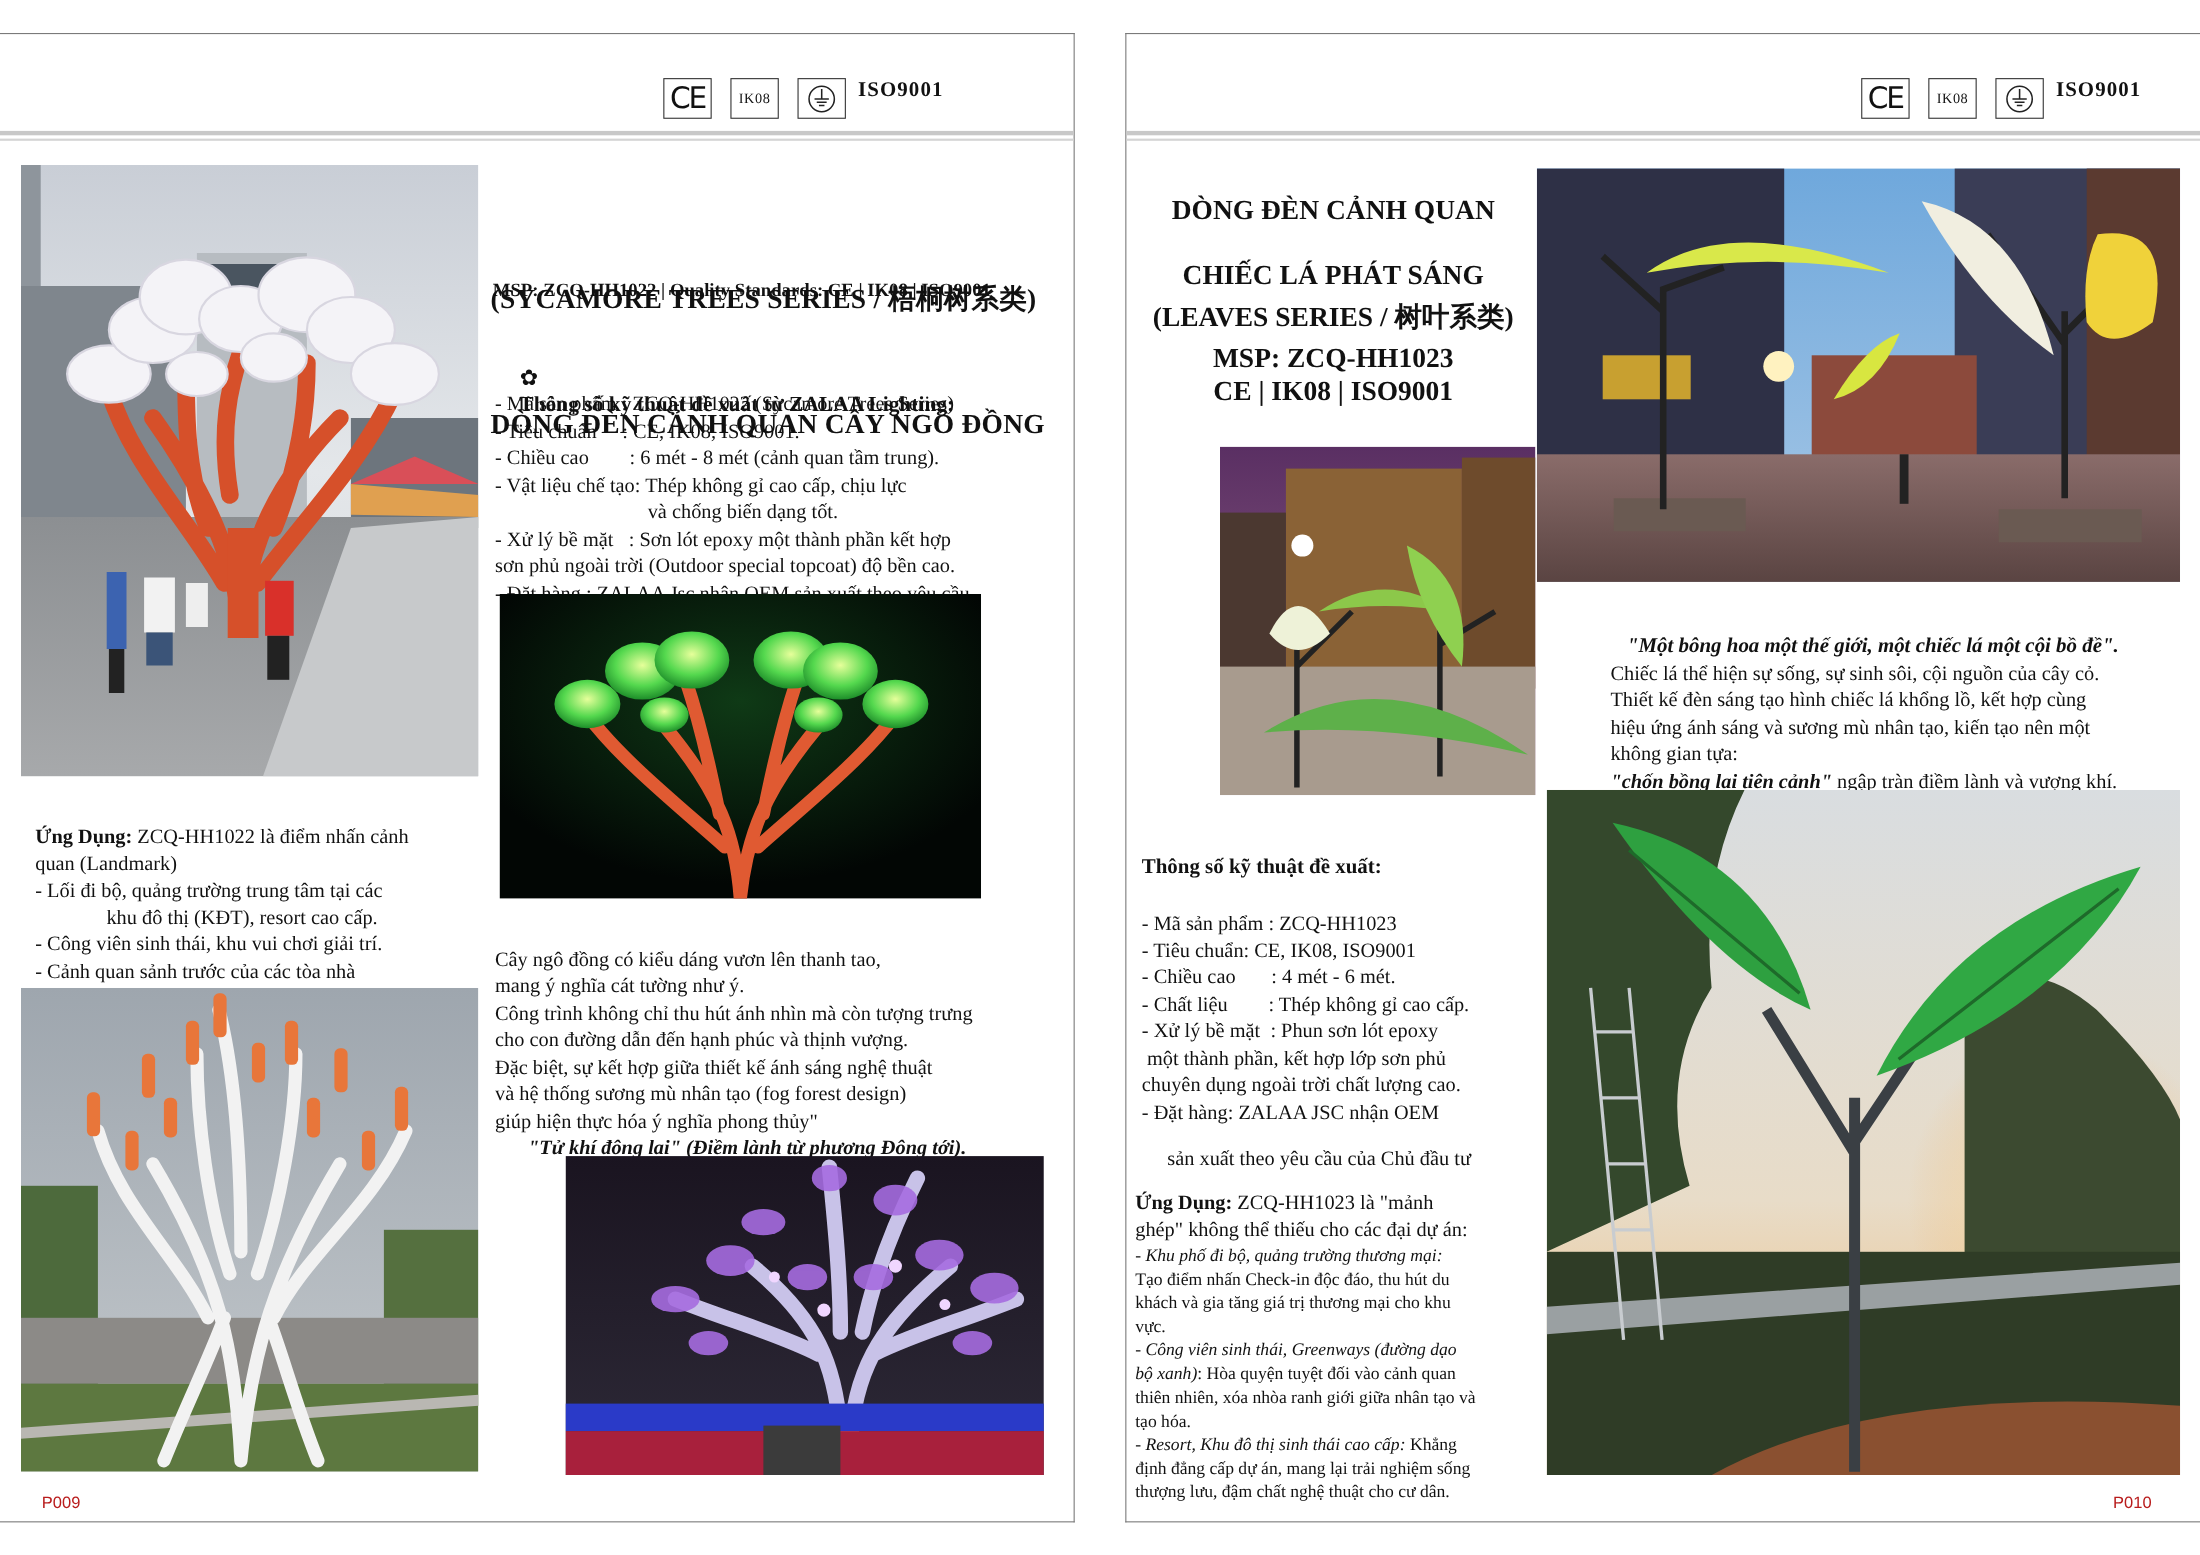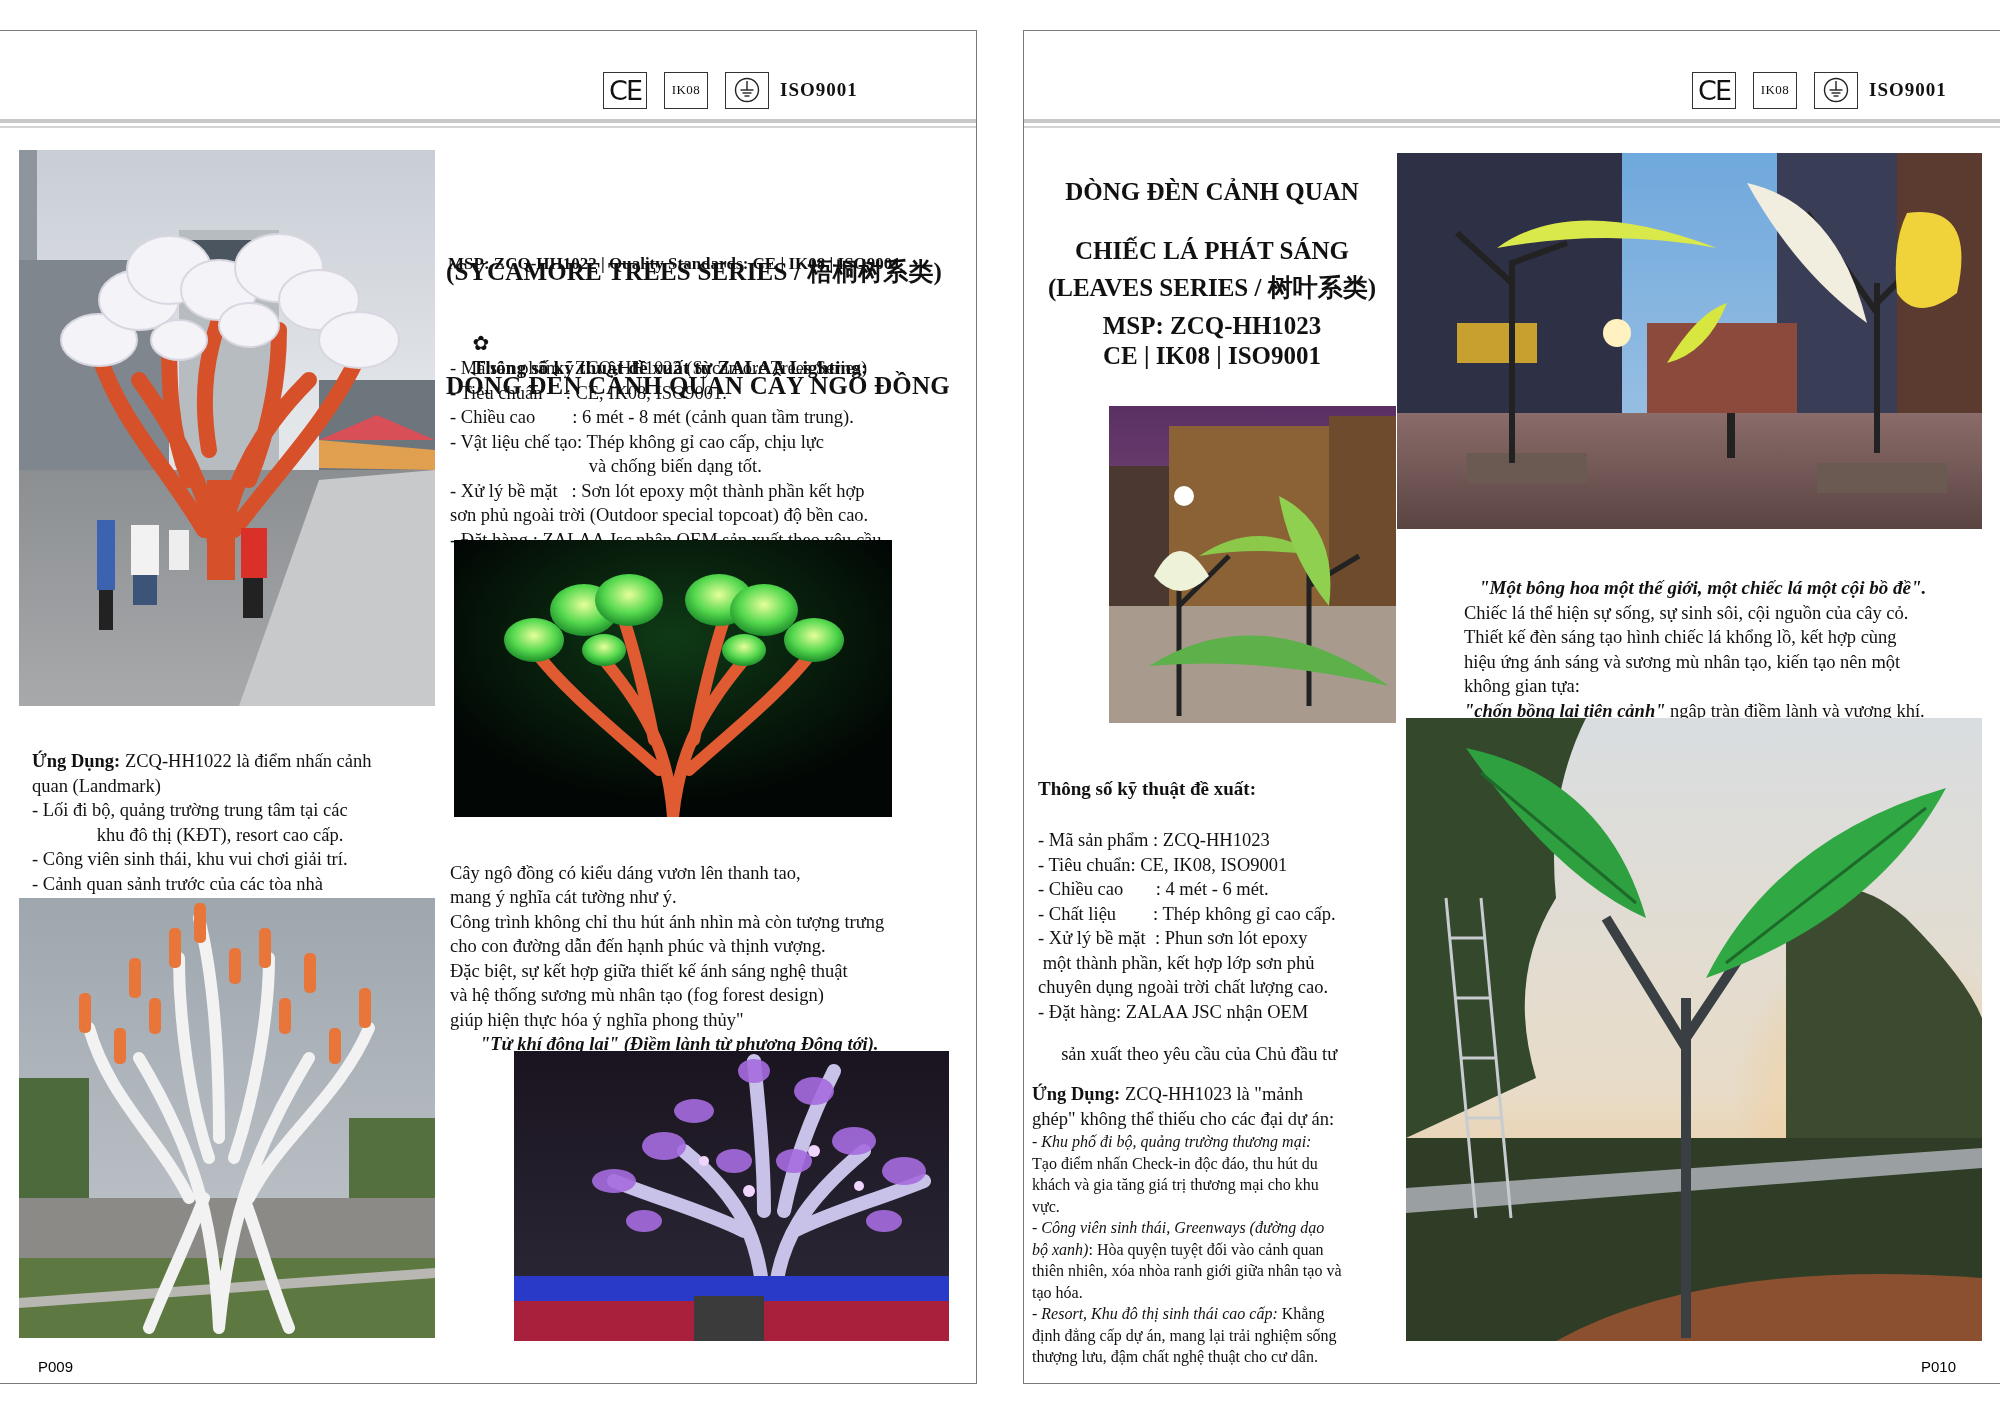--- a/index.html
+++ b/index.html
@@ -6,39 +6,39 @@
   html, body { width: 2000px; height: 1414px; background: #ffffff; overflow: hidden; }
   body { position: relative; font-family: "Liberation Serif", "DejaVu Serif", serif; color: #111; }
 
   .page { position: absolute; top: 30px; height: 1354px; background: #fff; border: 1.5px solid #7a7a7a; }
   #page-left { left: -2px; width: 979px; border-left: none; }
   #page-right { left: 1023px; width: 980px; border-right: none; }
 
   .hdr-line1 { position: absolute; left: 0; right: 0; top: 88px; height: 4px; background: #c8c8c8; }
   .hdr-line2 { position: absolute; left: 0; right: 0; top: 95px; height: 2px; background: #d4d4d4; }
 
-  .certs { position: absolute; top: 40px; height: 38px; display: flex; align-items: center; gap: 17px; }
+  .certs { position: absolute; top: 40px; height: 38px; display: flex; align-items: flex-start; gap: 17px; }
   #page-left .certs { left: 605px; }
   #page-right .certs { left: 668px; }
   .cert-box { width: 44px; height: 37px; border: 1.2px solid #333; display: flex; align-items: center; justify-content: center; background: #fff; }
   .cert-ce { font-family: "DejaVu Sans", sans-serif; font-size: 27px; letter-spacing: -2px; font-weight: 400; }
   .cert-ik { font-family: Liberation Serif, serif; font-size: 13px; letter-spacing: 0.5px; }
   .cert-iso { font-family: "Liberation Serif", serif; font-weight: bold; font-size: 19px; letter-spacing: 1px; margin-left: -6px; }
 
   .photo { position: absolute; overflow: hidden; }
   .photo svg { width: 100%; height: 100%; display: block; }
 
   .txt { position: absolute; font-size: 18.5px; line-height: 24.5px; white-space: pre; }
   .bold { font-weight: bold; }
   .ital { font-style: italic; }
   .title { position: absolute; font-weight: bold; font-size: 25px; line-height: 38px; white-space: pre; letter-spacing: 0.2px; }
   .cjk { font-family: "DejaVu Sans", sans-serif; font-weight: bold; }
   .msp { position: absolute; font-weight: bold; font-size: 17px; white-space: pre; }
 
-  .page-num { position: absolute; font-family: "Liberation Sans", sans-serif; font-size: 15px; color: #000000; }
+  .page-num { position: absolute; font-family: "Liberation Sans", sans-serif; font-size: 15px; color: #b91c1c; }
 </style>
 </head>
 <body>
 
 <div class="page" id="page-left">
   <div class="hdr-line1"></div>
   <div class="hdr-line2"></div>
 
   <div class="certs">
     <div class="cert-box">

